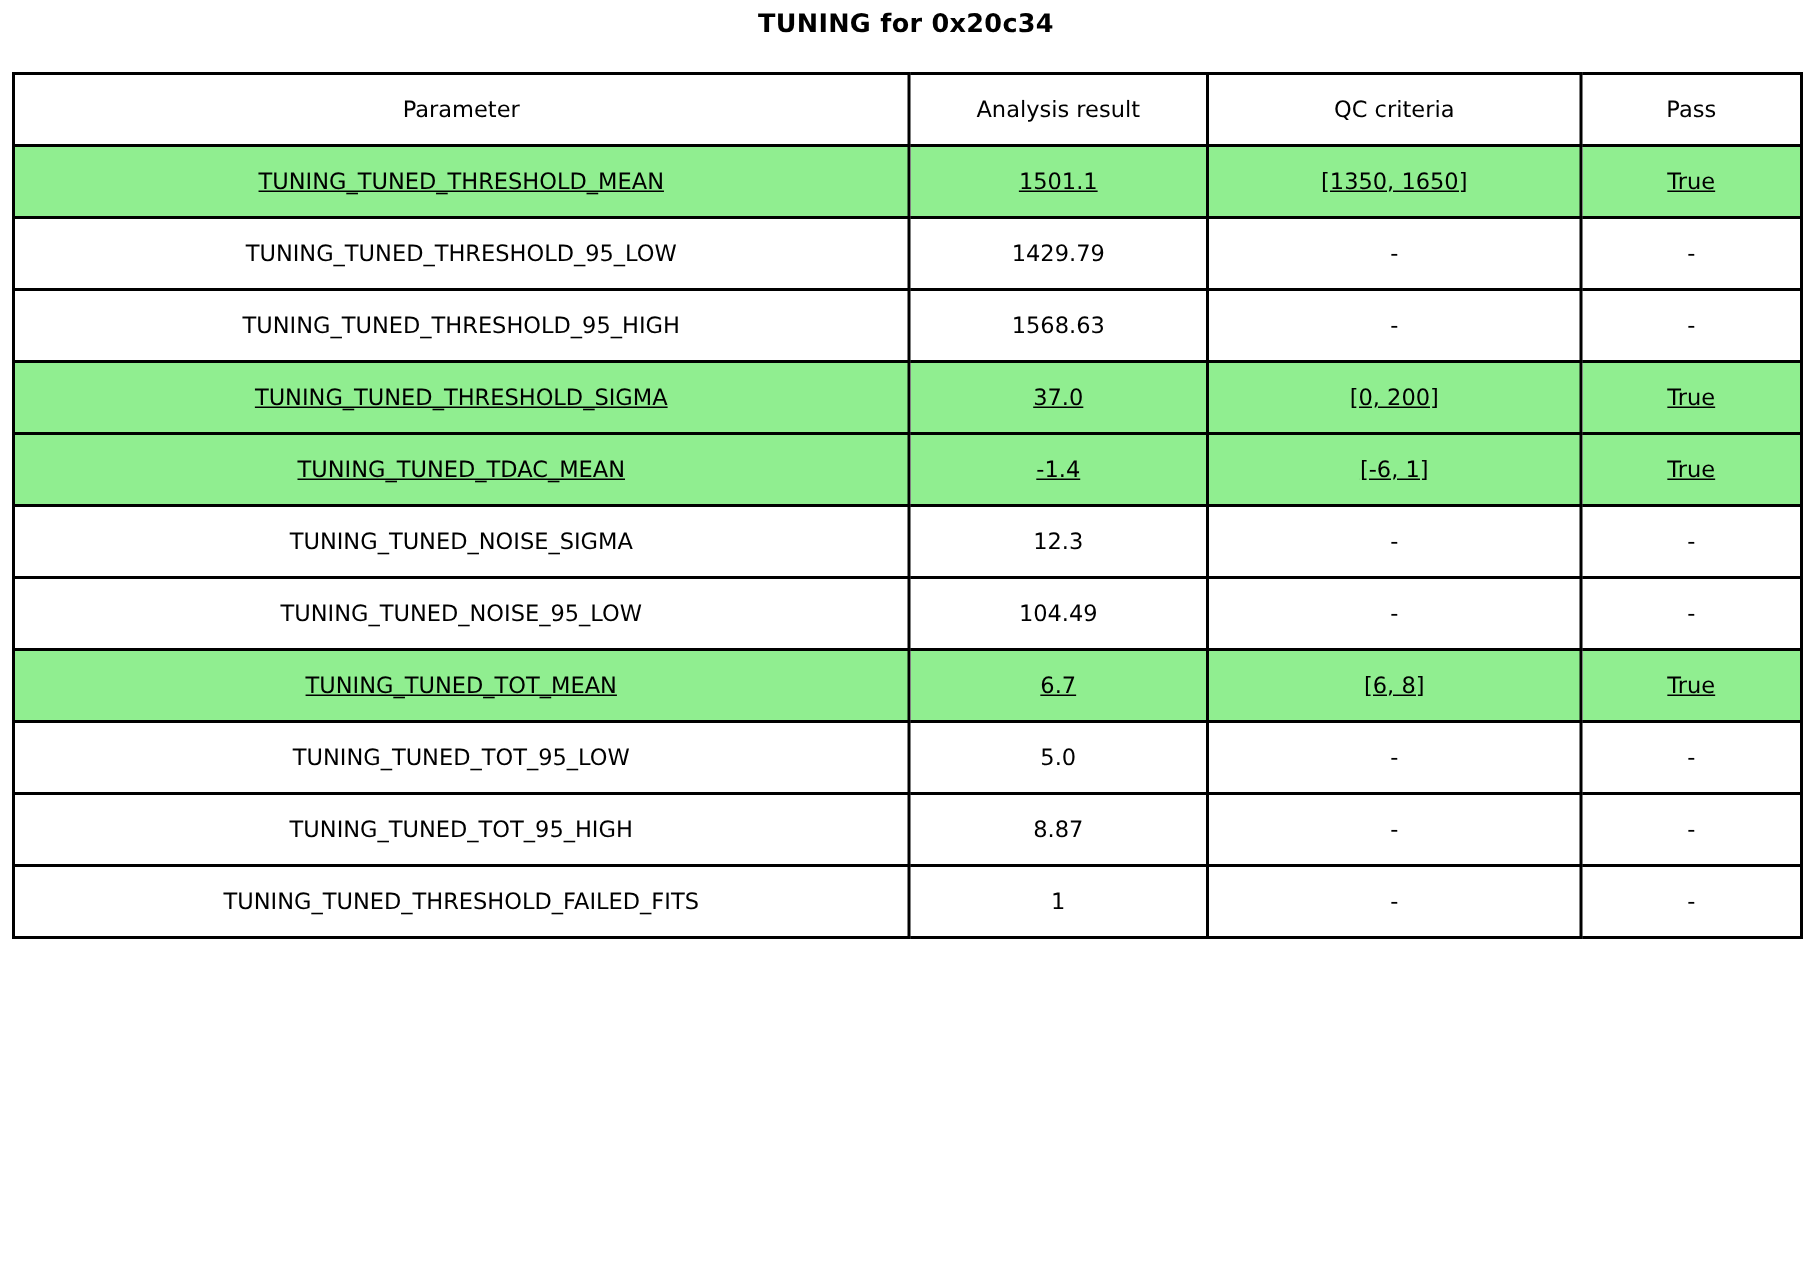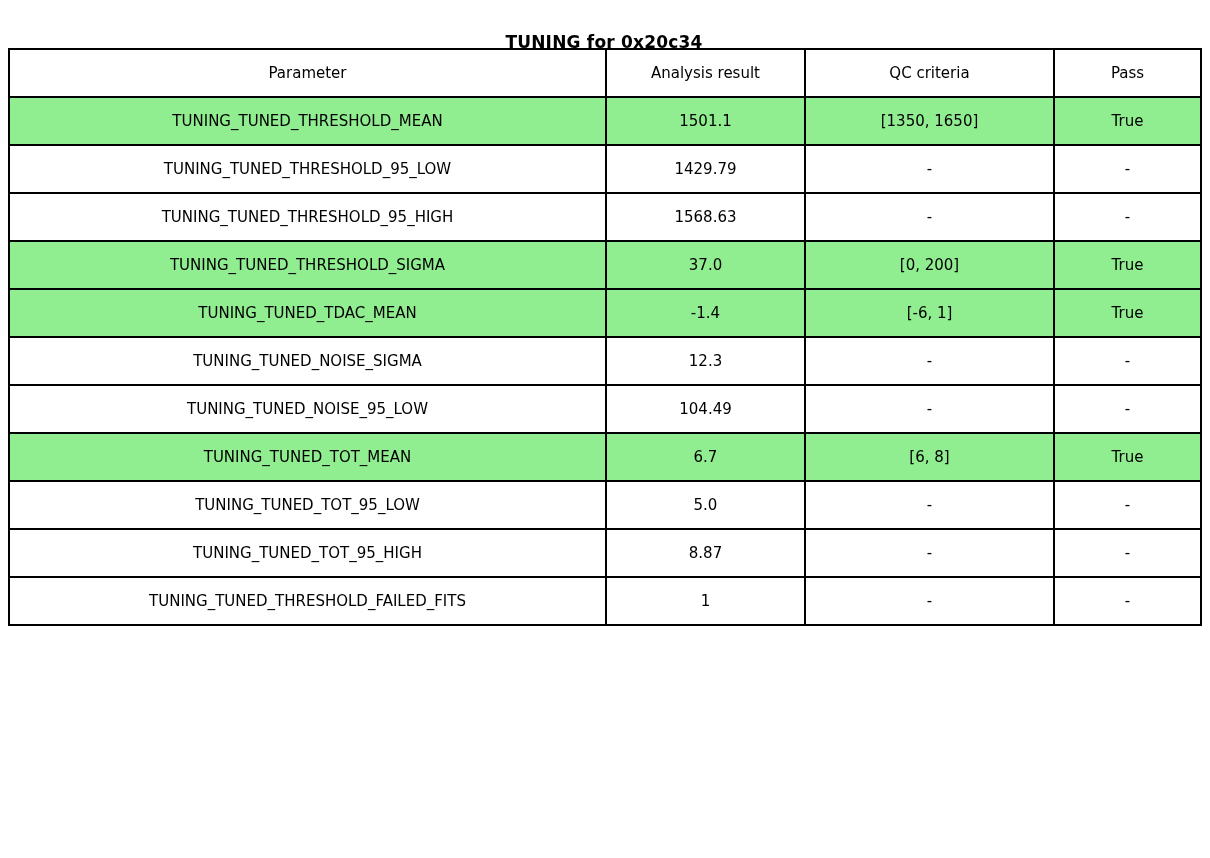--- a/index.html
+++ b/index.html
@@ -12,42 +12,41 @@
     overflow: hidden;
   }
   .figure { position: relative; width: 1210px; height: 858px; }
   .fig-title {
     position: absolute;
     top: 6px; left: 8px; width: 1192px;
     text-align: center;
     font-size: 17px;
     font-weight: bold;
     letter-spacing: 0.2px;
-    margin-top: 26px;
   }
   table.qc-table {
     position: absolute;
     top: 48px; left: 8px;
     width: 1192px;
     border-collapse: collapse;
     table-layout: fixed;
   }
   .qc-table th, .qc-table td {
     border: 2px solid var(--border);
     height: 46px;
     padding: 0 4px;
     text-align: center;
     vertical-align: middle;
     font-size: 15px;
     font-weight: normal;
     background: #ffffff;
     overflow: hidden;
     white-space: nowrap;
   }
-  tr.highlight th, tr.highlight td { background: var(--highlight); }
+  tr.highlight th, tr.highlight td { background: var(--highlight); text-decoration: underline; }
   col.c-param  { width: 597px; }
   col.c-result { width: 199px; }
   col.c-qc     { width: 249px; }
   col.c-pass   { width: 147px; }
 </style>
 </head>
 <body>
 
 <div class="figure">
   <div class="fig-title">TUNING for 0x20c34</div>

